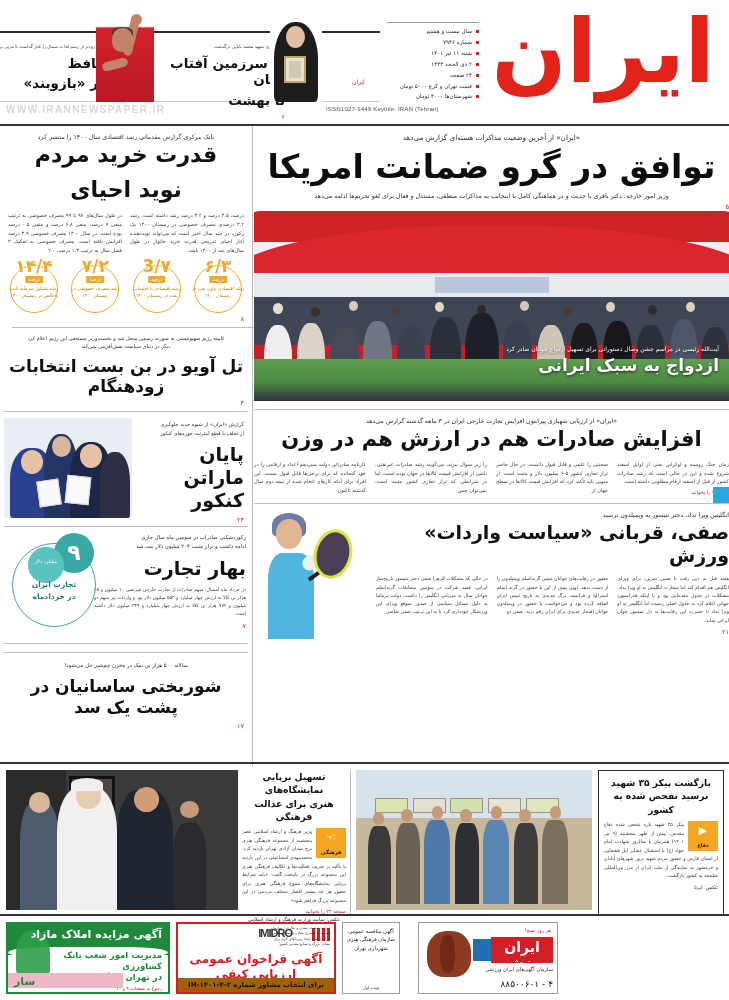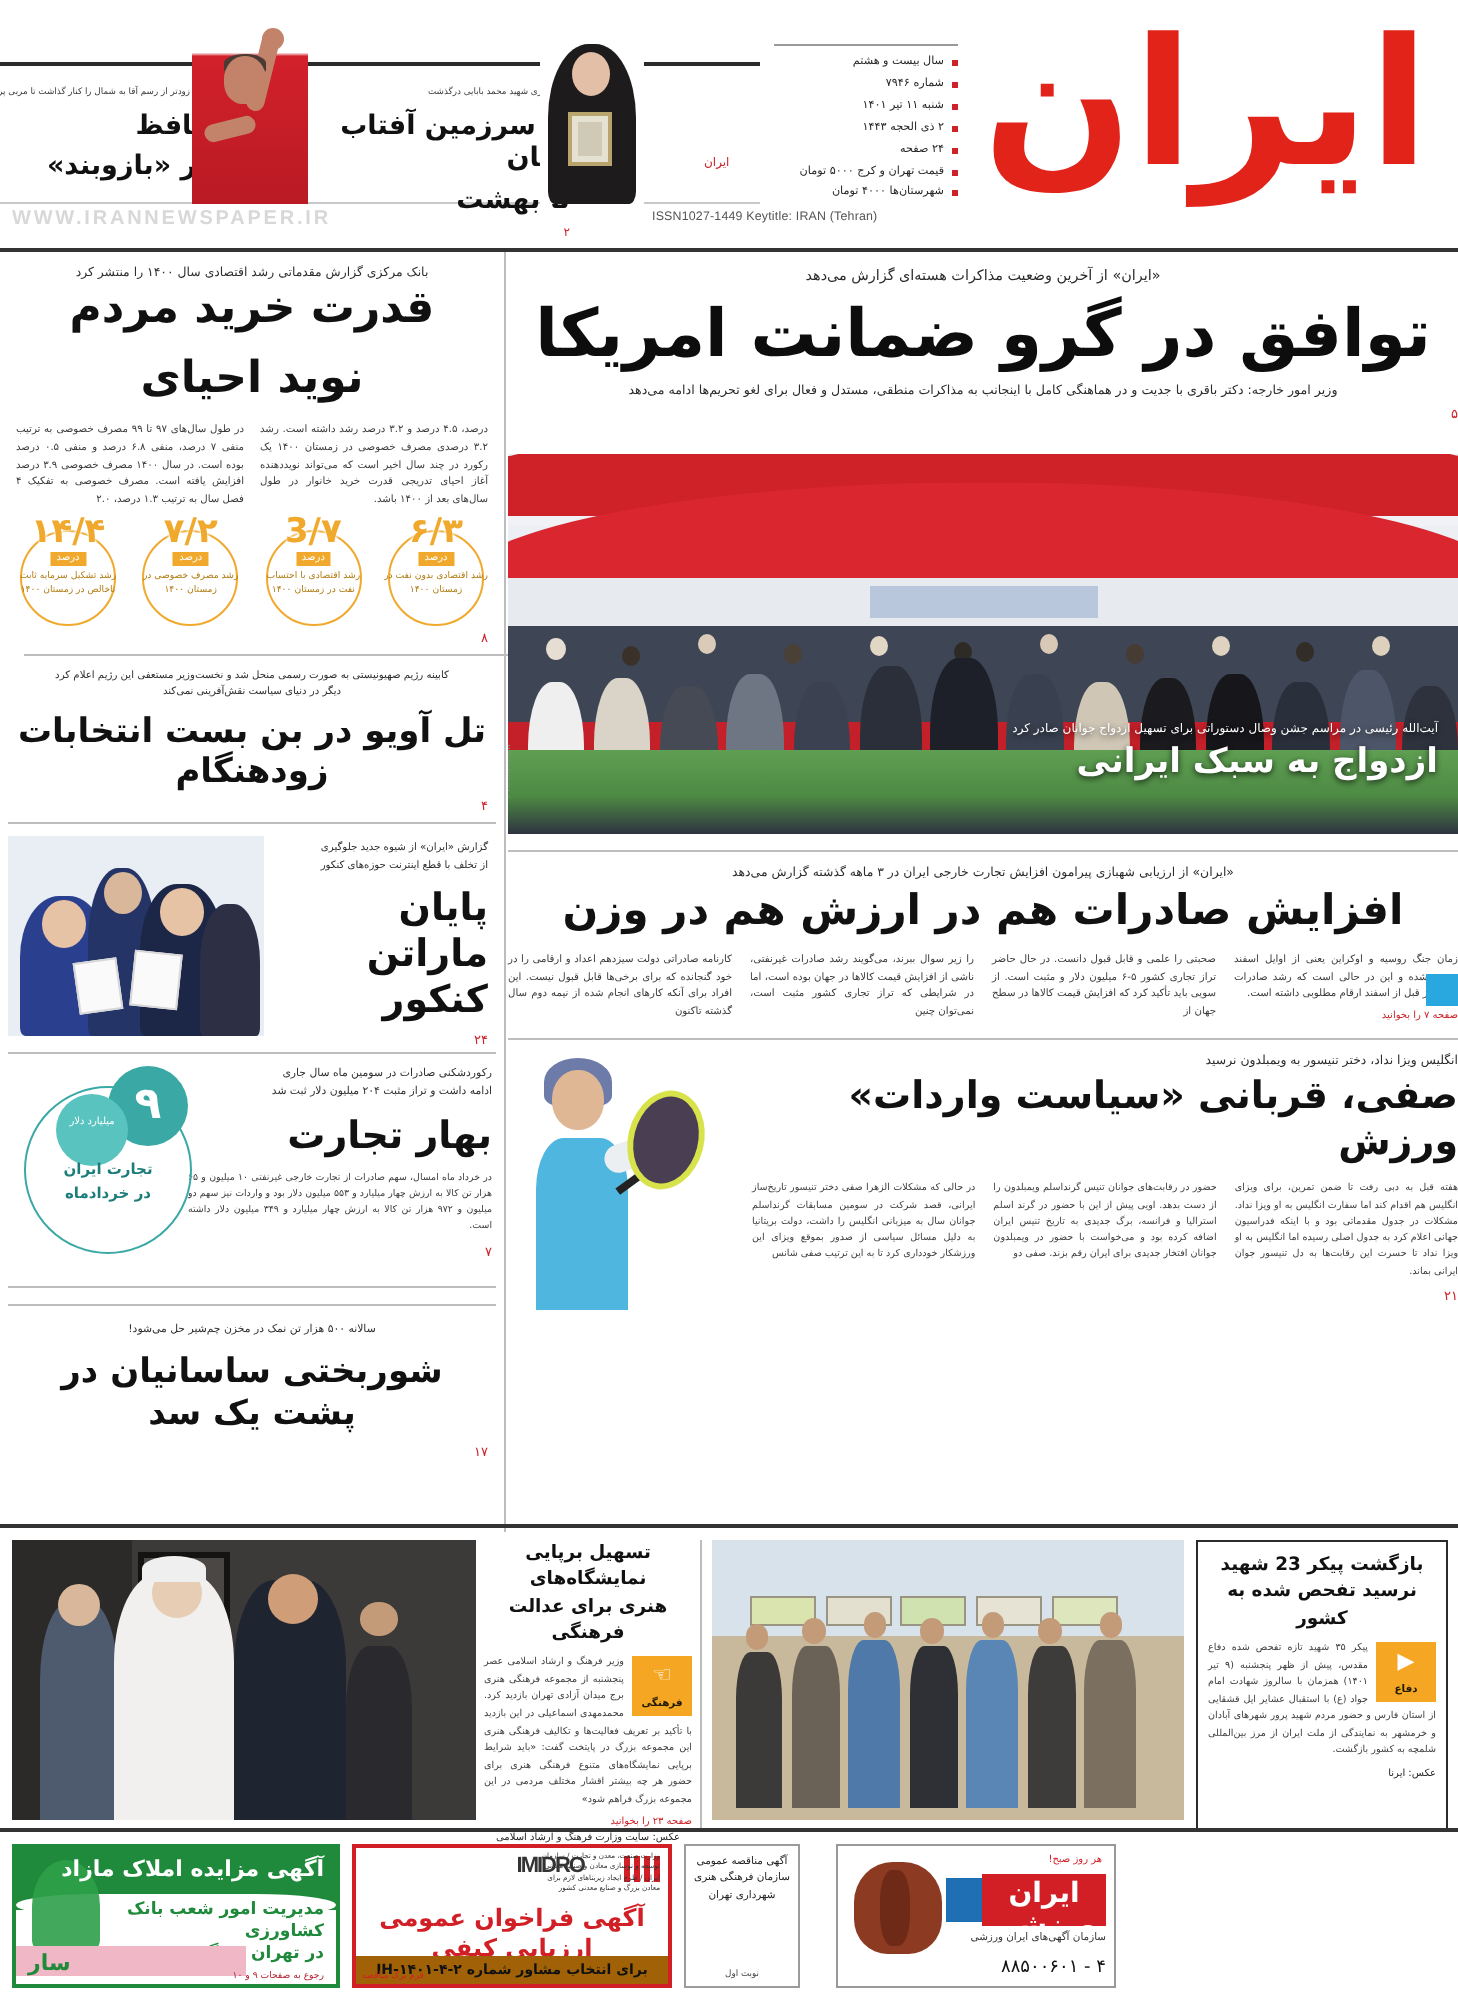--- a/index.html
+++ b/index.html
@@ -469,21 +469,21 @@
 
   <div class="main">
 
     <div style="padding-top:6px;">
       <div class="lead-kicker">«ایران» از آخرین وضعیت مذاکرات هسته‌ای گزارش می‌دهد</div>
       <div class="lead-title">توافق در گرو ضمانت امریکا</div>
       <div class="lead-sub">وزیر امور خارجه: دکتر باقری با جدیت و در هماهنگی کامل با اینجانب به مذاکرات منطقی، مستدل و فعال برای لغو تحریم‌ها ادامه می‌دهد</div>
       <div class="pgnum" style="margin-top:2px;">۵</div>
     </div>
 
-    <div style="position:relative; margin-top:16px;">
+    <div style="position:relative; margin-top:0;">
       <div class="hero">
         <div class="ceil"></div>
         <div class="balcony bal1"></div>
         <div class="balcony bal2"></div>
         <div class="stage"></div>
         <div class="screen"></div>
         <div class="crowd">
           <div class="phead" style="left:4%; top:6px; width:10px; height:11px; background:#e6ded2;"></div>
           <div class="phead" style="left:12%; top:10px; width:9px; height:10px; background:#3a3128;"></div>
           <div class="phead" style="left:20%; top:4px; width:9px; height:10px; background:#d9cbb8;"></div>
@@ -623,21 +623,21 @@
         <div class="bearer" style="left:54%; width:11%; height:60%; background:#5a86b5;"></div>
         <div class="bhead" style="left:57%; top:26%; width:5%; height:9%;"></div>
         <div class="bearer" style="left:67%; width:10%; height:58%; background:#3d3c3a;"></div>
         <div class="bhead" style="left:69%; top:28%; width:5%; height:9%;"></div>
         <div class="bearer" style="left:79%; width:11%; height:60%; background:#7b6f60;"></div>
         <div class="bhead" style="left:82%; top:26%; width:5%; height:9%;"></div>
       </div>
     </div>
 
     <div class="boxed" style="position:absolute; left:598px; top:4px; width:126px; height:146px; padding:5px;">
-      <div class="bx-title">بازگشت پیکر 23 شهید</div>
+      <div class="bx-title">بازگشت پیکر ۳۵ شهید</div>
       <div class="bx-title">نرسید تفحص شده به کشور</div>
       <div style="margin-top:5px;">
         <div class="cat-badge">
           <span class="g">▶</span>
           <span class="w">دفاع</span>
         </div>
         <div class="bx-body">پیکر ۳۵ شهید تازه تفحص شده دفاع مقدس، پیش از ظهر پنجشنبه (۹ تیر ۱۴۰۱) همزمان با سالروز شهادت امام جواد (ع) با استقبال عشایر ایل قشقایی از استان فارس و حضور مردم شهید پرور شهرهای آبادان و خرمشهر به نمایندگی از ملت ایران از مرز بین‌المللی شلمچه به کشور بازگشت.</div>
       </div>
       <div class="credit-line" style="margin-top:3px; text-align:right;">عکس: ایرنا</div>
     </div>

